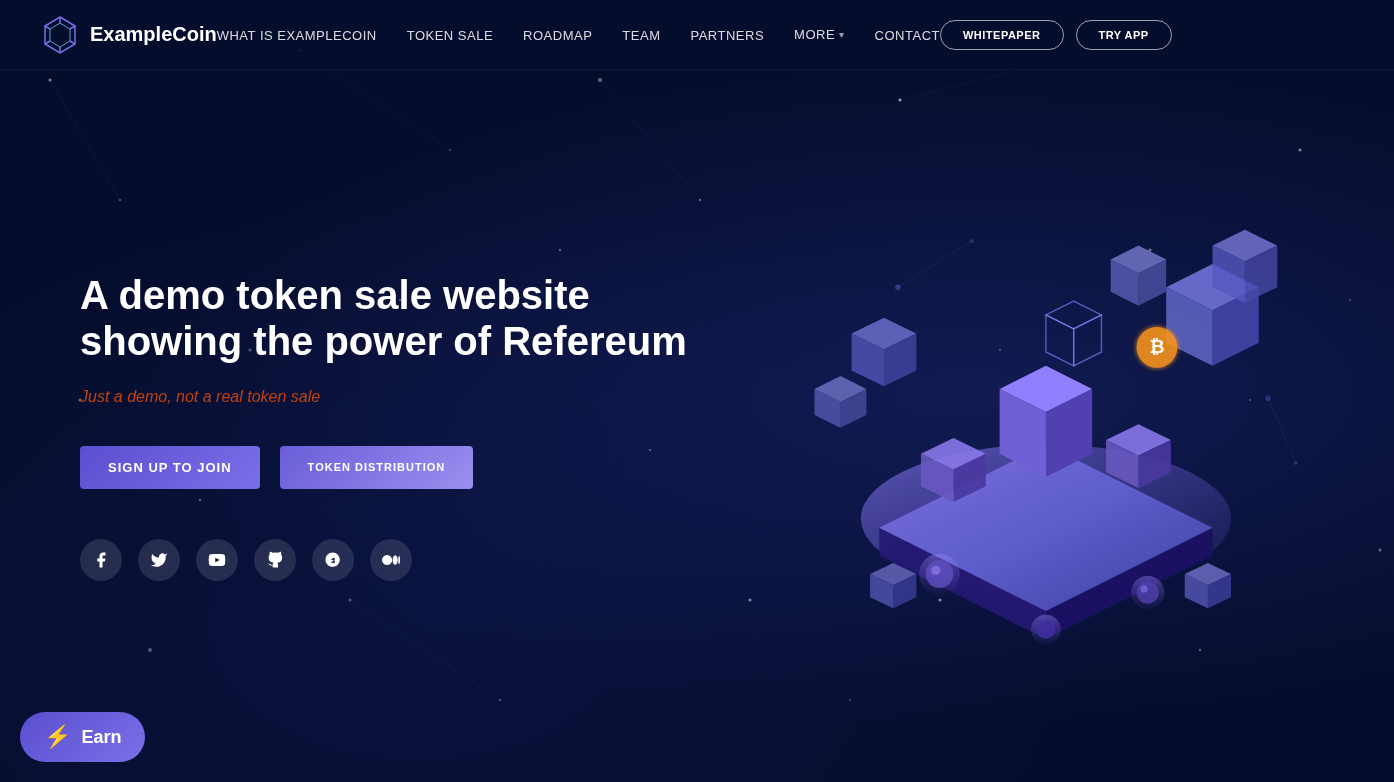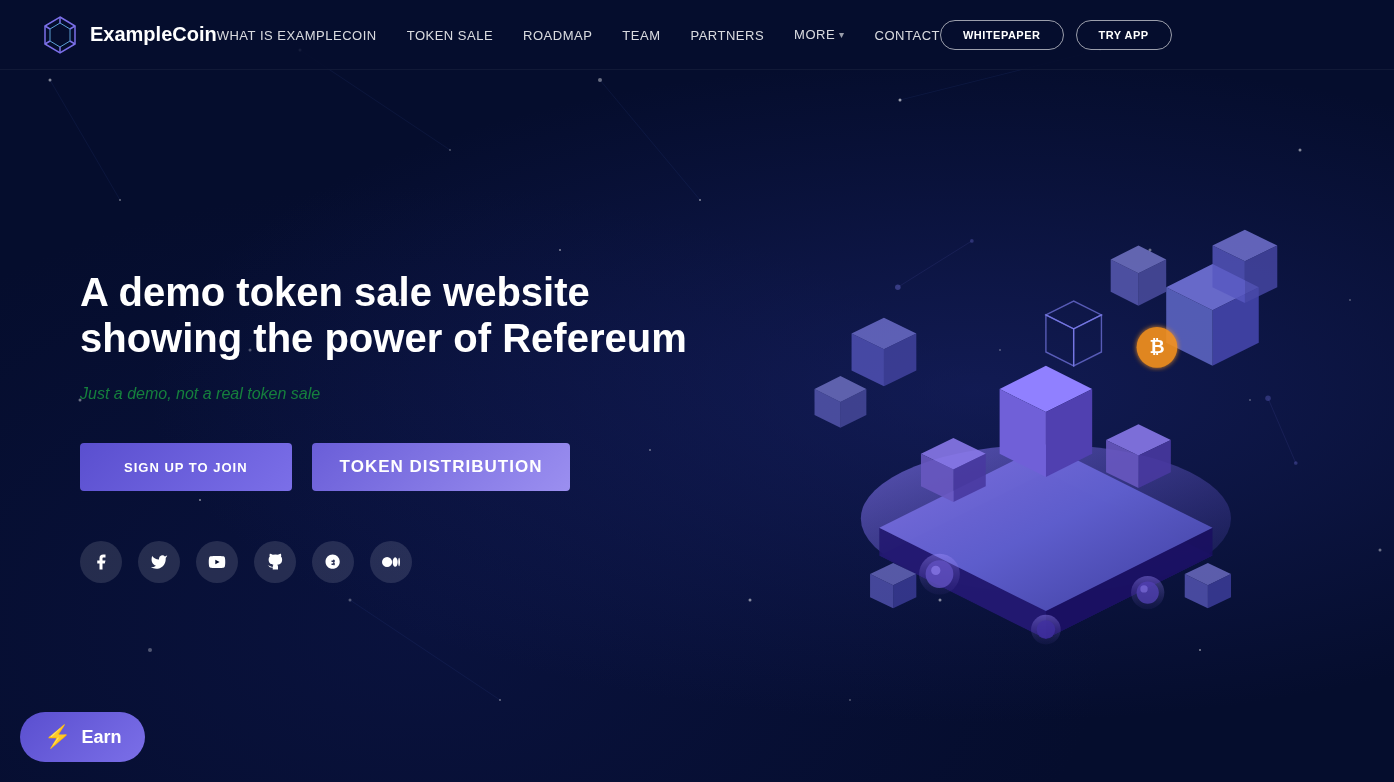--- a/index.html
+++ b/index.html
@@ -122,51 +122,51 @@
     .hero-title {
       font-size: 40px;
       font-weight: 700;
       line-height: 1.15;
       color: #fff;
       margin-bottom: 24px;
     }
 
     .hero-subtitle {
       font-size: 16px;
-      color: #15803d;
+      color: #c2410c;
       margin-bottom: 40px;
       font-style: italic;
     }
 
     .hero-buttons {
       display: flex;
       gap: 20px;
       margin-bottom: 50px;
     }
 
     .btn-primary {
       background: linear-gradient(135deg, #5a4fcf, #7b6fe8);
       border: none;
       color: #fff;
-      padding: 14px 44px;
+      padding: 14px 28px;
       border-radius: 4px;
       font-size: 13px;
       font-weight: 700;
       letter-spacing: 1px;
       cursor: pointer;
       text-transform: uppercase;
     }
 
     .btn-secondary {
       background: linear-gradient(135deg, #6a5ed8, #9b8ff0);
       border: none;
       color: #fff;
       padding: 14px 28px;
       border-radius: 4px;
-      font-size: 17px;
+      font-size: 11px;
       font-weight: 700;
       letter-spacing: 1px;
       cursor: pointer;
       text-transform: uppercase;
     }
 
     .social-icons {
       display: flex;
       gap: 16px;
       align-items: center;

